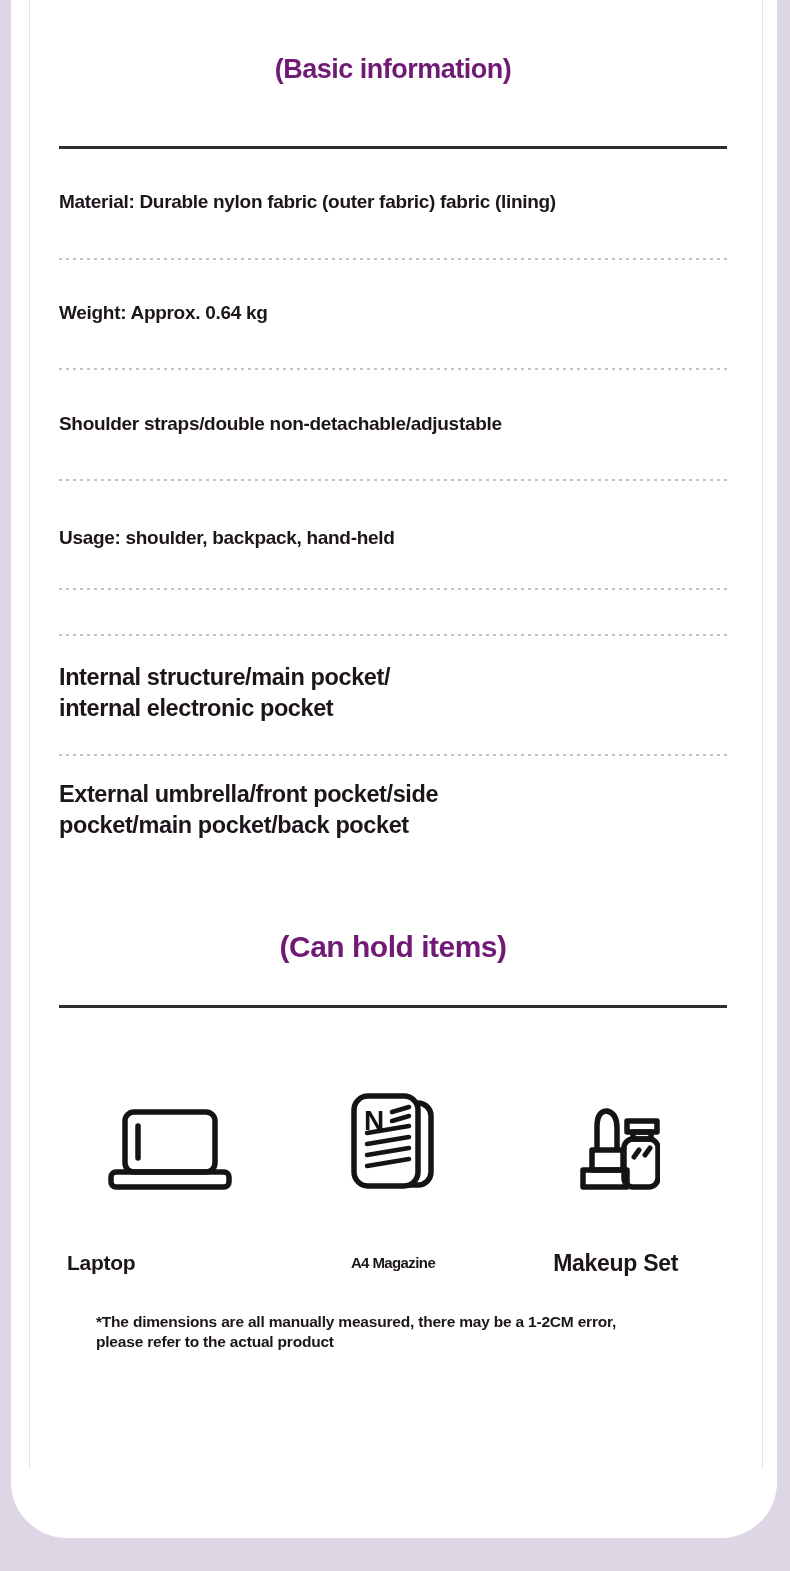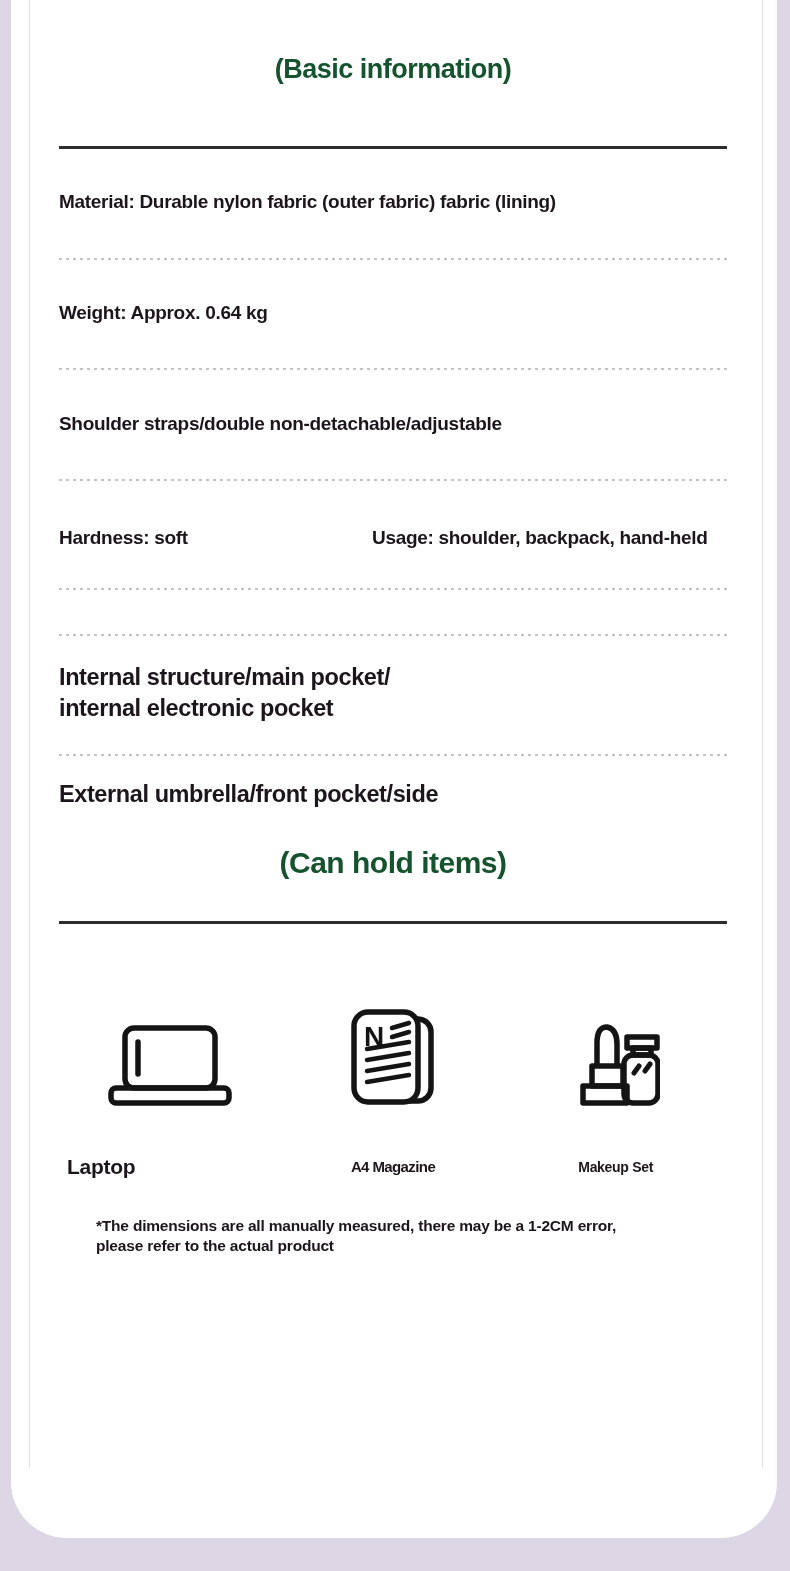--- a/index.html
+++ b/index.html
@@ -24,46 +24,46 @@
   .content{
     position:absolute;left:0;top:0;width:100%;
     box-sizing:border-box;
     padding:0 50px 0 48px;
     color:#1d151c;
     font-weight:700;
   }
   .title{
     font-size:27px;line-height:38px;
     text-align:center;letter-spacing:-0.5px;
-    margin:50px 0 0;color:#14532d;
+    margin:50px 0 0;color:#701a75;
   }
-  .title.second{font-size:30px;margin-top:34px;}
+  .title.second{font-size:30px;margin-top:88px;}
   .rule{height:3px;background:#2d2d2d;}
   .rule.first{margin-top:58px;}
   .rule.second{margin-top:39px;}
   .dash{
     height:2px;
     background:repeating-linear-gradient(90deg,#c3c3c3 0 3px,transparent 3px 7px);
   }
   .spec{font-size:19px;line-height:23px;letter-spacing:-0.3px;}
   .double{display:flex;}
   .double .l{width:313px;flex-shrink:0;}
   .double .r{flex:1;}
   .big{font-size:23.5px;line-height:30.5px;letter-spacing:-0.4px;}
   
   .mt41{margin-top:41px;} .mt42{margin-top:42px;} .mt44{margin-top:44px;}
   .mt45{margin-top:45px;} .mt39{margin-top:39px;} .mt26{margin-top:26px;}
   .mt31{margin-top:31px;} .mt23{margin-top:23px;}
   .items-row{display:flex;margin-top:46px;}
   .item{flex:1;display:flex;flex-direction:column;align-items:center;}
   .icon-box{height:136px;width:100%;display:flex;align-items:flex-end;justify-content:center;}
-  .item-label{margin-top:48px;line-height:26px;letter-spacing:-0.3px;white-space:nowrap;}
+  .item-label{margin-top:60px;line-height:26px;letter-spacing:-0.3px;white-space:nowrap;}
   .item:nth-child(1) .item-label{font-size:21px;align-self:flex-start;margin-left:8px;}
   .item:nth-child(2) .item-label{font-size:15px;letter-spacing:-0.6px;}
-  .item:nth-child(3) .item-label{font-size:14px;}
+  .item:nth-child(3) .item-label{font-size:23px;}
   .item:nth-child(4) .item-label{font-size:17px;}
   .note{margin-top:36px;margin-left:37px;font-size:15.5px;line-height:20px;letter-spacing:-0.2px;}
   .icn{stroke:#141414;fill:none;stroke-width:5.5;stroke-linejoin:round;}
   .icn .rc{stroke-linecap:round;}
   .icn text{stroke:none;fill:#141414;font-weight:bold;font-family:"Liberation Sans",sans-serif;}
 </style>
 </head>
 <body>
 
 <div class="page">
@@ -77,35 +77,35 @@
       <div class="spec mt41">Material: Durable nylon fabric (outer fabric) fabric (lining)</div>
       <div class="dash mt45"></div>
 
       <div class="spec mt41">Weight: Approx. 0.64 kg</div>
       <div class="dash mt44"></div>
 
       <div class="spec mt42">Shoulder straps/double non-detachable/adjustable</div>
       <div class="dash mt44"></div>
 
       <div class="spec double mt45">
-        <span class="l">Hardness: soft</span>
         <span class="r">Usage: shoulder, backpack, hand-held</span>
       </div>
       <div class="dash mt39"></div>
 
       <div class="dash mt44"></div>
 
       <div class="big mt26">
         <span>Internal structure/main pocket/</span><br>
         <span>internal electronic pocket</span>
       </div>
       <div class="dash mt31"></div>
 
       <div class="big mt23">
         <span>External umbrella/front pocket/side</span><br>
+        <span>pocket/main pocket/back pocket</span>
       </div>
 
       <div class="title second">(Can hold items)</div>
       <div class="rule second"></div>
 
       <div class="items-row">
 
         <div class="item">
           <div class="icon-box">
             <svg class="icn" width="124" height="82" viewBox="0 0 124 82">

